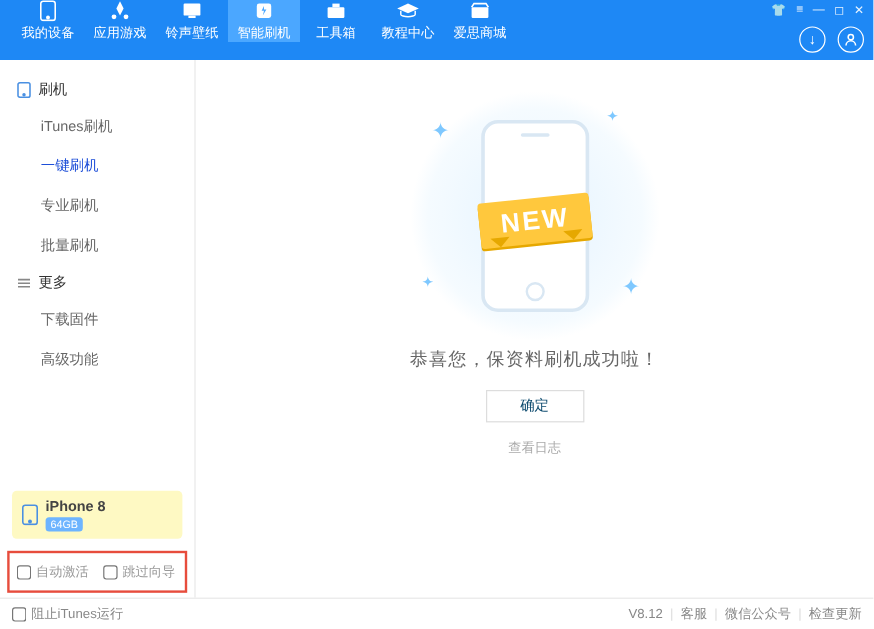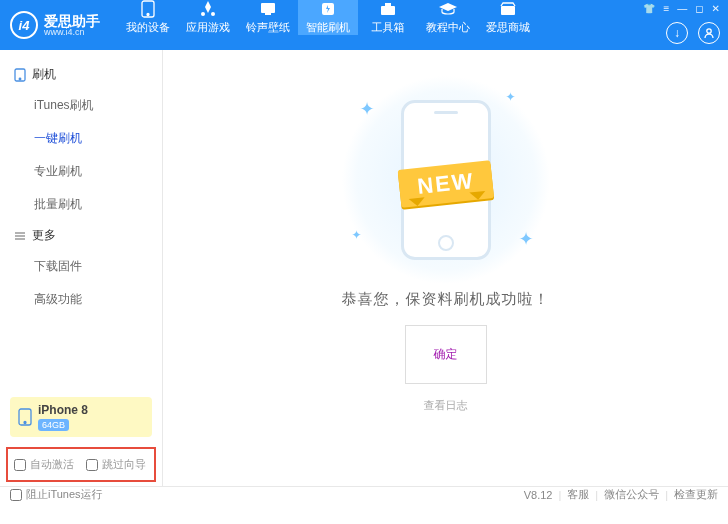--- a/index.html
+++ b/index.html
@@ -38,41 +38,34 @@
 .glow{position:absolute;width:210px;height:210px;border-radius:50%;background:radial-gradient(circle,#e4f3ff 0%,#f5fbff 60%,transparent 70%)}
 .phone{position:relative;width:90px;height:160px;background:#fff;border:3px solid #d9e7f3;border-radius:14px;z-index:2}
 .phone:before{content:"";position:absolute;top:8px;left:50%;transform:translateX(-50%);width:24px;height:3px;background:#d9e7f3;border-radius:2px}
 .phone:after{content:"";position:absolute;bottom:6px;left:50%;transform:translateX(-50%);width:12px;height:12px;border:2px solid #d9e7f3;border-radius:50%}
 .ribbon{position:absolute;z-index:3;left:50%;top:52%;transform:translate(-50%,-50%) rotate(-6deg);background:#ffc83d;color:#fff;font-weight:900;font-size:22px;letter-spacing:2px;padding:6px 18px;border-radius:3px;box-shadow:0 2px 0 #e6a800}
 .ribbon:before,.ribbon:after{content:"";position:absolute;bottom:-8px;border:8px solid transparent;border-top-color:#e6a800}
 .ribbon:before{left:8px}.ribbon:after{right:8px}
 .spark{position:absolute;color:#7ec8ff;font-size:18px}
 .spark.s1{top:18px;left:34px}.spark.s2{top:10px;right:50px;font-size:12px}.spark.s3{bottom:38px;left:26px;font-size:12px}.spark.s4{bottom:30px;right:32px}
 .msg{font-size:15px;color:#666;margin-top:10px;letter-spacing:1px}
-.ok-btn{margin-top:16px;border:1px solid #ddd;background:#fff;padding:20px 28px;font-size:12px;color:#a21caf;cursor:pointer}
+.ok-btn{margin-top:16px;border:1px solid #ddd;background:#fff;padding:4px 28px;font-size:12px;color:#0c4a6e;cursor:pointer}
 .log-link{margin-top:14px;font-size:11px;color:#aaa;cursor:pointer}
-.footer{height:38px;border-top:1px solid #e8e8e8;display:flex;align-items:flex-start;font-size:11px;color:#888;padding:0 10px}
+.footer{height:26px;border-top:1px solid #e8e8e8;display:flex;align-items:center;font-size:11px;color:#888;padding:0 10px}
 .footer label{display:flex;align-items:center;gap:4px;cursor:pointer}
 .footer input{width:12px;height:12px}
 .footer .right{margin-left:auto;display:flex;gap:6px;align-items:center}
 .footer .right span{cursor:pointer}
 .footer .sep{color:#ddd}
 </style>
 </head>
 <body>
 
 <div class="app">
   <div class="header">
-    <div class="logo">
-      <div class="logo-circle">i4</div>
-      <div class="logo-txt">
-        <span class="name">爱思助手</span>
-        <span class="site">www.i4.cn</span>
-      </div>
-    </div>
     <div class="navbar">
       <div class="nav-item">
         <span class="nav-icon">
             <svg width="14" height="18" viewBox="0 0 14 18" fill="none" stroke="#fff" stroke-width="1.3">
               <rect x="1" y="1" width="12" height="16" rx="2"></rect>
               <circle cx="7" cy="14.5" r="1" fill="#fff"></circle>
             </svg>
           </span>
         <span>我的设备</span>
       </div>

